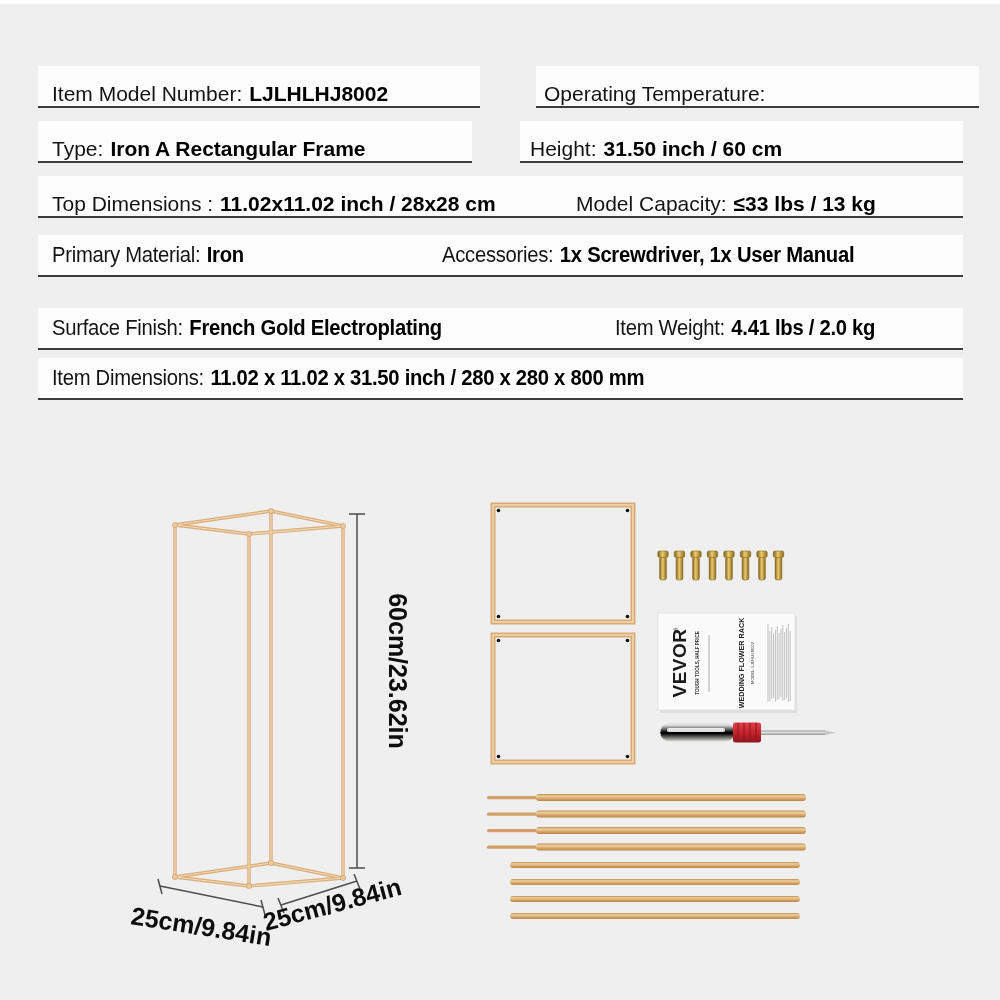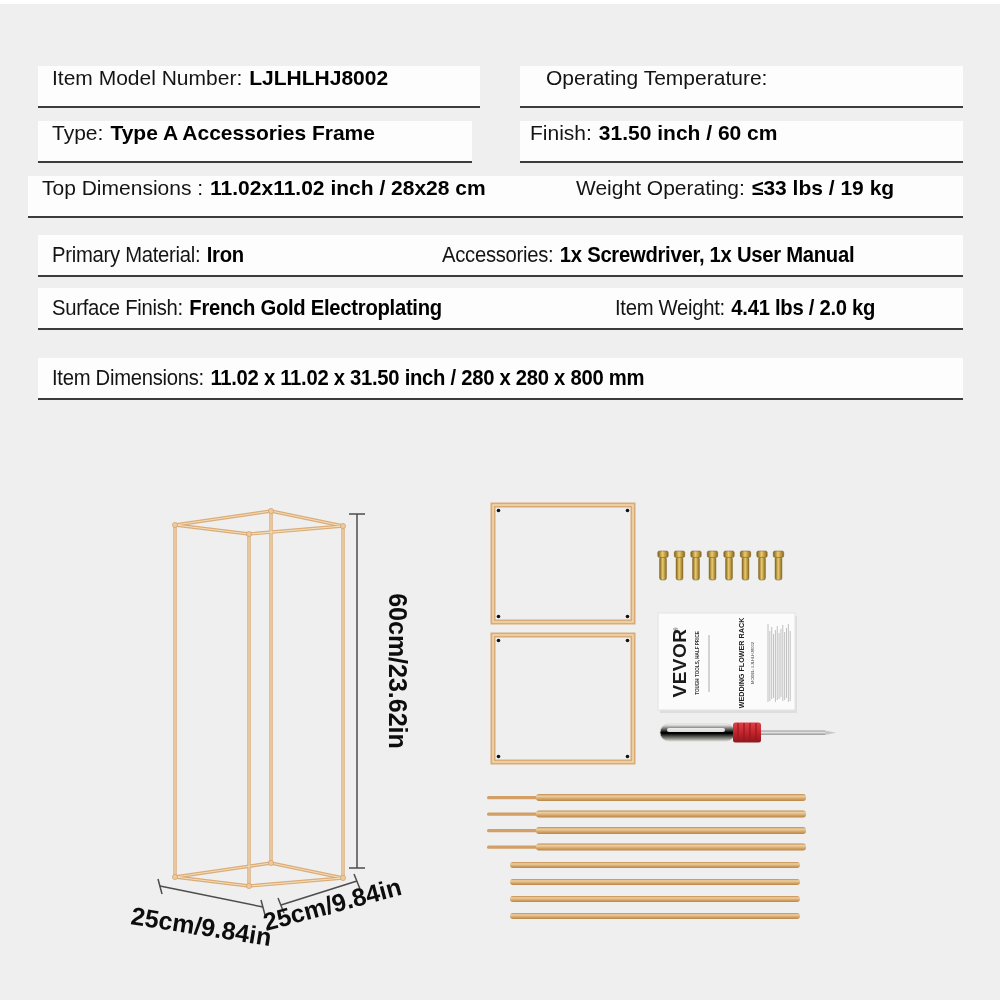--- a/index.html
+++ b/index.html
@@ -1,20 +1,20 @@
 <!DOCTYPE html>
 <html><head>
 <meta charset="utf-8">
 <style>
   html,body{margin:0;padding:0;}
   body{font-family:"Liberation Sans", sans-serif; background:#e9e9e9;}
   #stage{position:relative;width:1000px;height:1000px;background:#efefef;overflow:hidden;margin:0 auto;}
   #topstrip{position:absolute;left:0;top:0;width:1000px;height:4px;background:#ffffff;}
   .row{position:absolute;height:42px;background:#fdfdfd;border-bottom:2px solid #3c3c3c;
-       display:flex;align-items:flex-start;padding-left:14px;box-sizing:border-box;
+       display:flex;align-items:flex-end;padding-left:14px;box-sizing:border-box;
        font-size:21px;color:#141414;white-space:nowrap;}
   .rowfull{position:absolute;left:38px;width:925px;height:42px;background:#fdfdfd;
        border-bottom:2px solid #3c3c3c;box-sizing:border-box;font-size:21px;color:#141414;}
   .cell2{position:absolute;top:0;height:100%;display:flex;align-items:center;white-space:nowrap;}
   .cellin{display:inline-flex;gap:7px;align-items:baseline;}
   .cond{font-size:22px;letter-spacing:-0.3px;transform:scaleX(0.92);transform-origin:0 50%;}
   .lbl{font-weight:400;}
   .val{font-weight:700;color:#000;}
   svg text{font-family:"Liberation Sans", sans-serif;}
 </style>
@@ -23,68 +23,68 @@
 
 <div id="stage">
   <div id="topstrip"></div>
 
   <div class="row" style="left:38px;top:66px;width:442px">
     <span class="cellin">
         <span class="lbl">Item Model Number:</span>
         <span class="val">LJLHLHJ8002</span>
       </span>
   </div>
-  <div class="row" style="left:520px;top:66px;width:443px;padding-left:26px">
+  <div class="row" style="left:536px;top:66px;width:443px;padding-left:8px">
     <span class="cellin">
         <span class="lbl">Operating Temperature:</span>
       </span>
   </div>
 
   <div class="row" style="left:38px;top:121px;width:434px">
     <span class="cellin">
         <span class="lbl">Type:</span>
-        <span class="val">Type A Accessories Frame</span>
+        <span class="val">Iron A Rectangular Frame</span>
       </span>
   </div>
   <div class="row" style="left:520px;top:121px;width:443px;padding-left:10px">
     <span class="cellin">
-        <span class="lbl">Finish:</span>
+        <span class="lbl">Height:</span>
         <span class="val">31.50 inch / 60 cm</span>
       </span>
   </div>
 
-  <div class="row" style="left:28px;top:176px;width:509px">
+  <div class="row" style="left:38px;top:176px;width:509px">
     <span class="cellin">
         <span class="lbl">Top Dimensions :</span>
         <span class="val">11.02x11.02 inch / 28x28 cm</span>
       </span>
   </div>
   <div class="row" style="left:520px;top:176px;width:443px;padding-left:56px">
     <span class="cellin">
-        <span class="lbl">Weight Operating:</span>
-        <span class="val">≤33 lbs / 19 kg</span>
+        <span class="lbl">Model Capacity:</span>
+        <span class="val">≤33 lbs / 13 kg</span>
       </span>
   </div>
 
   <div class="rowfull" style="top:235px">
     <div class="cell2" style="left:14px">
       <span class="cellin cond">
           <span class="lbl">Primary Material:</span>
           <span class="val">Iron</span>
         </span>
     </div>
     <div class="cell2" style="left:404px">
       <span class="cellin cond">
           <span class="lbl">Accessories:</span>
           <span class="val">1x Screwdriver, 1x User Manual</span>
         </span>
     </div>
   </div>
 
-  <div class="rowfull" style="top:288px">
+  <div class="rowfull" style="top:308px">
     <div class="cell2" style="left:14px">
       <span class="cellin cond">
           <span class="lbl">Surface Finish:</span>
           <span class="val">French Gold Electroplating</span>
         </span>
     </div>
     <div class="cell2" style="left:577px">
       <span class="cellin cond">
           <span class="lbl">Item Weight:</span>
           <span class="val">4.41 lbs / 2.0 kg</span>

